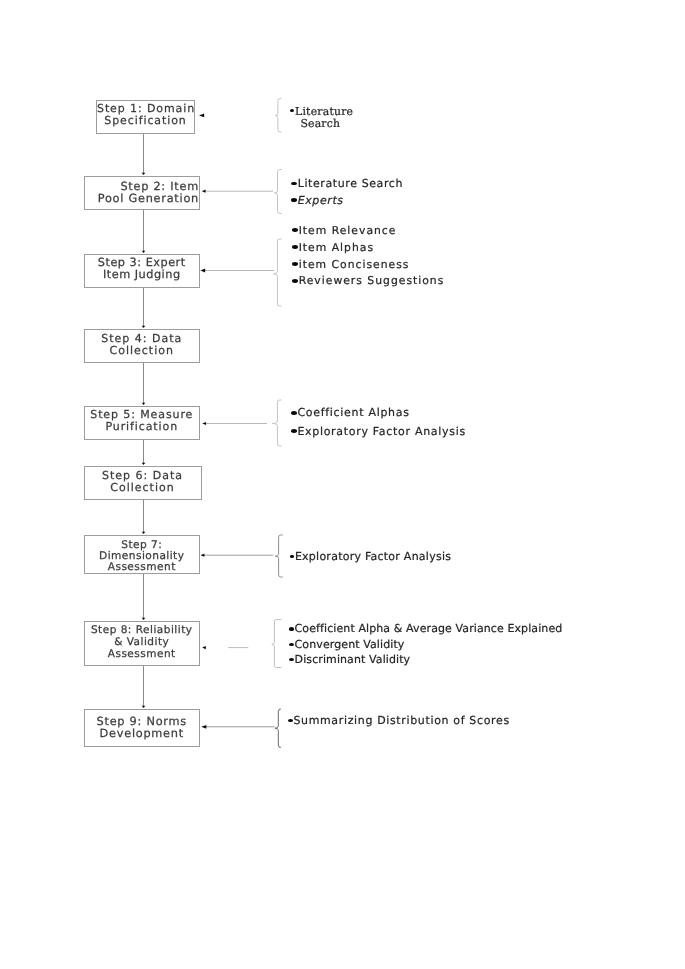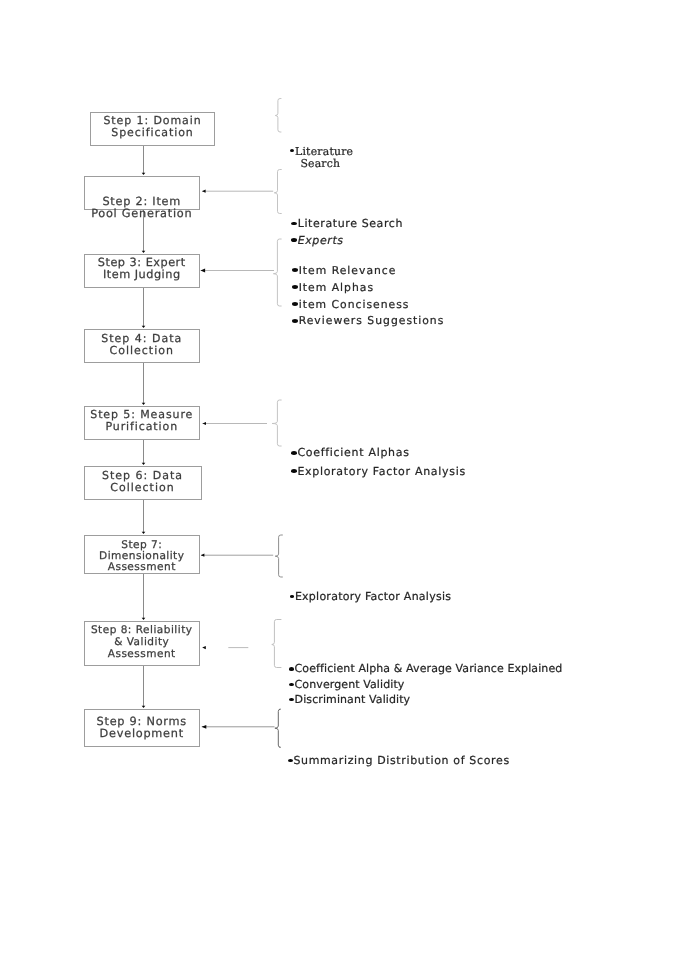--- a/index.html
+++ b/index.html
@@ -33,21 +33,20 @@
     border: 1px solid #9d9d9d;
     background: #ffffff;
     color: #3c3c3c;
     -webkit-text-stroke: 0.25px #3c3c3c;
     text-align: center;
   }
   .step-box .ln { display: block; white-space: nowrap; }
   .ann {
     position: absolute;
     color: #262626;
-    margin-top: 40px;
     -webkit-text-stroke: 0.22px #262626;
   }
   .ann .bullet-row {
     display: flex;
     align-items: center;
     white-space: nowrap;
   }
   .ann .dot {
     display: inline-block;
     width: 5px; height: 3.4px;
@@ -94,25 +93,25 @@
       <line x1="267" y1="423.5" x2="202.6" y2="423.5" stroke="#b8b8b8" stroke-width="1"></line>
       <path d="M 206 421.9 L 206 425.1 L 202.4 423.5 Z" fill="#0a0a0a"></path>
       <line x1="273.2" y1="555.2" x2="201" y2="555.2" stroke="#a0a0a0" stroke-width="1"></line>
       <path d="M 204.4 553.6 L 204.4 556.8000000000001 L 200.8 555.2 Z" fill="#0a0a0a"></path>
       <line x1="248.3" y1="647.6" x2="228.3" y2="647.6" stroke="#bbbbbb" stroke-width="1"></line>
       <path d="M 205.8 646 L 205.8 649.2 L 202.20000000000002 647.6 Z" fill="#0a0a0a"></path>
       <line x1="274.5" y1="726.8" x2="201.8" y2="726.8" stroke="#999999" stroke-width="1"></line>
       <path d="M 206.3 724.9 L 206.3 728.6999999999999 L 201.60000000000002 726.8 Z" fill="#0a0a0a"></path>
     </svg>
   <div id="boxes">
-      <div class="step-box" style="left: 90px; top: 99.5px; width: 125px; height: 34.5px; font-size: 11px; letter-spacing: 0.9px; padding-top: 2px; margin-top: 12px;">
+      <div class="step-box" style="left: 96px; top: 99.5px; width: 99px; height: 34.5px; font-size: 11px; letter-spacing: 0.9px; padding-top: 2px;">
         <span class="ln" style="line-height: 12.3px;">Step 1: Domain</span>
         <span class="ln" style="line-height: 12.3px;">Specification</span>
       </div>
-      <div class="step-box" style="left: 83.5px; top: 176px; width: 116.5px; height: 34px; font-size: 11.3px; letter-spacing: 0.75px; padding-top: 19px;">
+      <div class="step-box" style="left: 83.5px; top: 176px; width: 116.5px; height: 34px; font-size: 11.3px; letter-spacing: 0.75px; padding-top: 4px; text-align: right;">
         <span class="ln" style="line-height: 11.8px;">Step 2: Item</span>
         <span class="ln" style="line-height: 11.8px;">Pool Generation</span>
       </div>
       <div class="step-box" style="left: 83.5px; top: 254px; width: 116.5px; height: 34px; font-size: 11.3px; letter-spacing: 0.5px; padding-top: 2px;">
         <span class="ln" style="line-height: 12px;">Step 3: Expert</span>
         <span class="ln" style="line-height: 12px;">Item Judging</span>
       </div>
       <div class="step-box" style="left: 83.5px; top: 329px; width: 116.5px; height: 34px; font-size: 11px; letter-spacing: 1px; padding-top: 3.2px;">
         <span class="ln" style="line-height: 12.2px;">Step 4: Data</span>
         <span class="ln" style="line-height: 12.2px;">Collection</span>

